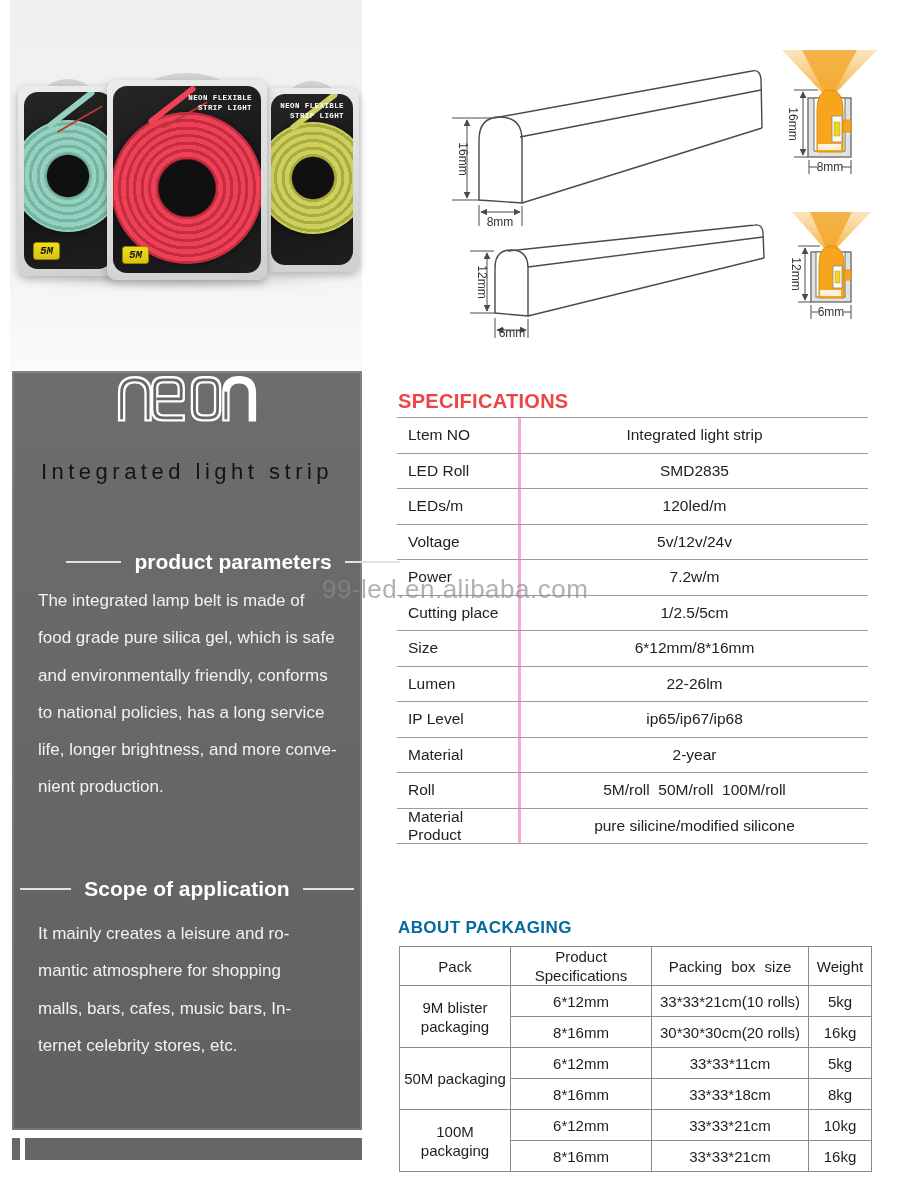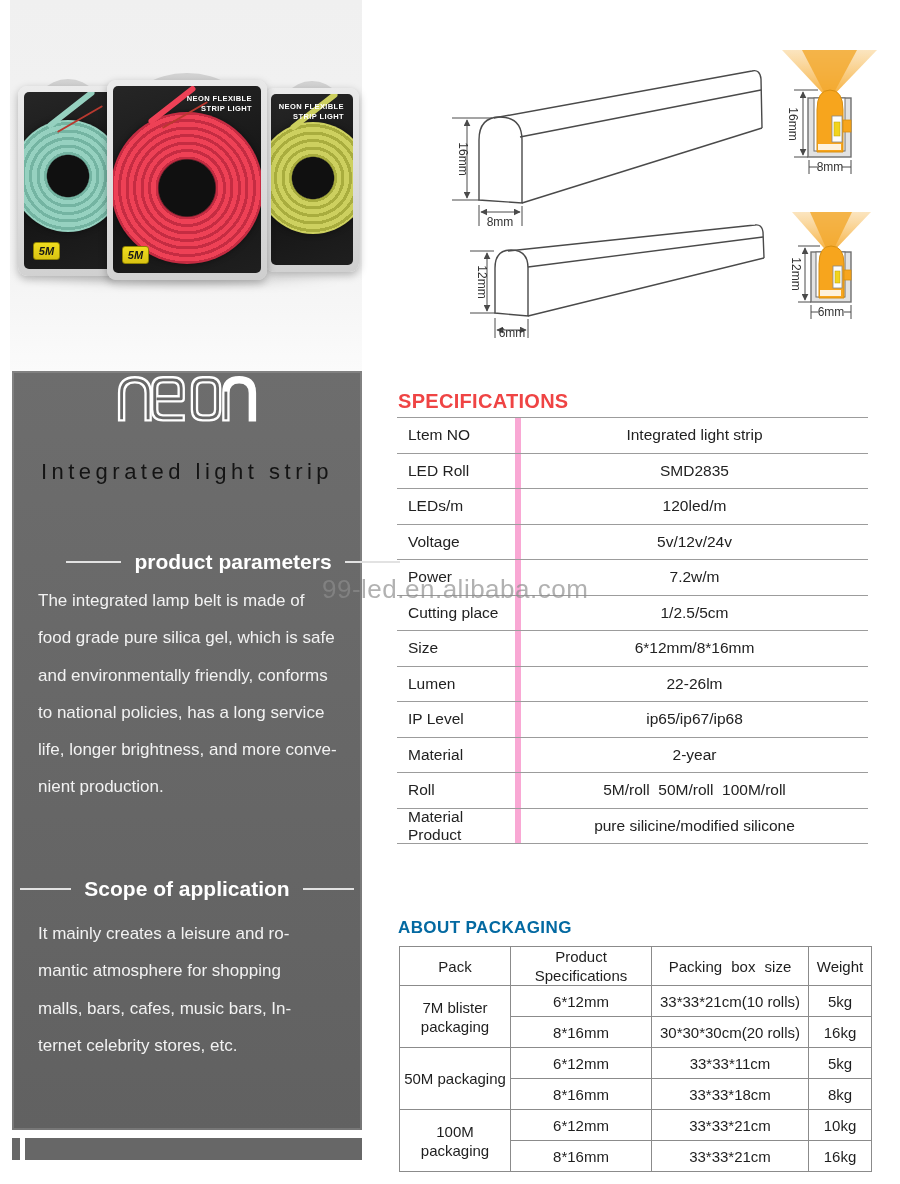--- a/index.html
+++ b/index.html
@@ -11,22 +11,22 @@
     background:linear-gradient(#f0f0f0 0%,#f3f3f3 70%,#fbfbfb 100%);}
   .photo-floor{position:absolute;left:15px;top:272px;width:322px;height:16px;
     background:radial-gradient(ellipse at center,rgba(0,0,0,.18),rgba(0,0,0,0) 70%);
     filter:blur(4px);}
   .pack{position:absolute;}
   .pack .plastic{position:absolute;inset:0;border-radius:9px;
     background:linear-gradient(168deg,#ececec 0%,#dcdcdc 55%,#cfcfcf 100%);
     box-shadow:0 3px 8px rgba(0,0,0,.28);}
   .pack .tab{position:absolute;left:12%;right:12%;top:-7px;height:52px;border-radius:50% 50% 0 0/80% 80% 0 0;
     background:linear-gradient(#d2d2d2,#e3e3e3);}
-  .pack .card{position:absolute;left:6px;right:6px;top:6px;bottom:7px;border-radius:5px;
-    background:linear-gradient(160deg,#262626 0%,#151515 60%,#1f1f1f 100%);overflow:hidden;}
+  .pack .card{position:absolute;left:6px;right:6px;top:6px;bottom:7px;border-radius:14px;
+    background:linear-gradient(160deg,#262626 0%,#151515 60%,#1f1f1f 100%);overflow:hidden;font-family:Liberation Mono, monospace;}
   .coil{position:absolute;border-radius:50%;
     background:
       radial-gradient(circle,#101010 0 26%,rgba(0,0,0,0) 27.5%),
       repeating-radial-gradient(circle,var(--coil-dark) 0 1.5px,var(--coil) 1.5px 6px,var(--coil-dark) 6px 7.5px);
     box-shadow:0 0 6px rgba(0,0,0,.45);}
   .tail{position:absolute;width:58px;height:6px;border-radius:3px;background:var(--coil);
     transform:rotate(-38deg);}
   .wire{position:absolute;width:52px;height:2px;background:#b8392f;transform:rotate(-30deg);border-radius:1px;}
   .pack-label{position:absolute;top:8px;right:9px;width:78px;text-align:right;
     color:#fff;font-size:7.5px;font-weight:bold;line-height:9.5px;letter-spacing:.4px;}
@@ -57,21 +57,21 @@
   .bar{position:absolute;background:#676767;}
 
   
   .watermark{position:absolute;left:322px;top:574px;z-index:50;pointer-events:none;
     color:rgba(140,140,140,.68);font-size:26px;letter-spacing:.5px;white-space:nowrap;}
 
   
   .spec-heading{position:absolute;left:398px;top:390px;font-size:20px;font-weight:bold;color:#ef4444;letter-spacing:.3px;}
   .spec-table{position:absolute;left:397px;top:417px;width:471px;border-top:1px solid #9c9c9c;}
   .spec-row{display:flex;height:35.5px;border-bottom:1px solid #9c9c9c;box-sizing:border-box;}
-  .spec-label{width:124px;box-sizing:border-box;border-right:6px solid #f9a8d4;
+  .spec-label{width:124px;box-sizing:border-box;border-right:3px solid #f9a8d4;
     display:flex;align-items:center;padding-left:11px;font-size:15.5px;color:#222;}
   .spec-value{flex:1;display:flex;align-items:center;justify-content:center;
     font-size:15.5px;color:#222;white-space:pre;}
 
   
   .pkg-heading{position:absolute;left:398px;top:918px;font-size:17px;font-weight:bold;color:#0369a1;letter-spacing:.4px;}
   .pkg-table{position:absolute;left:399px;top:946px;border-collapse:collapse;table-layout:fixed;width:472px;}
   .pkg-table th,.pkg-table td{border:1px solid #8b8b8b;text-align:center;vertical-align:middle;
     font-size:15px;color:#1e1e1e;padding:0 2px;height:30px;line-height:19px;font-weight:400;}
   .pkg-table th{height:29px;word-spacing:5px;}
@@ -308,21 +308,21 @@
     <thead>
         <tr>
           <th>Pack</th>
           <th>Product Specifications</th>
           <th>Packing box size</th>
           <th>Weight</th>
         </tr>
       </thead>
     <tbody>
         <tr>
-          <td rowspan="2">7M blister packaging</td>
+          <td rowspan="2">9M blister packaging</td>
           <td>6*12mm</td>
           <td>33*33*21cm(10 rolls)</td>
           <td>5kg</td>
         </tr>
         <tr>
           <td>8*16mm</td>
           <td>30*30*30cm(20 rolls)</td>
           <td>16kg</td>
         </tr>
         <tr>

